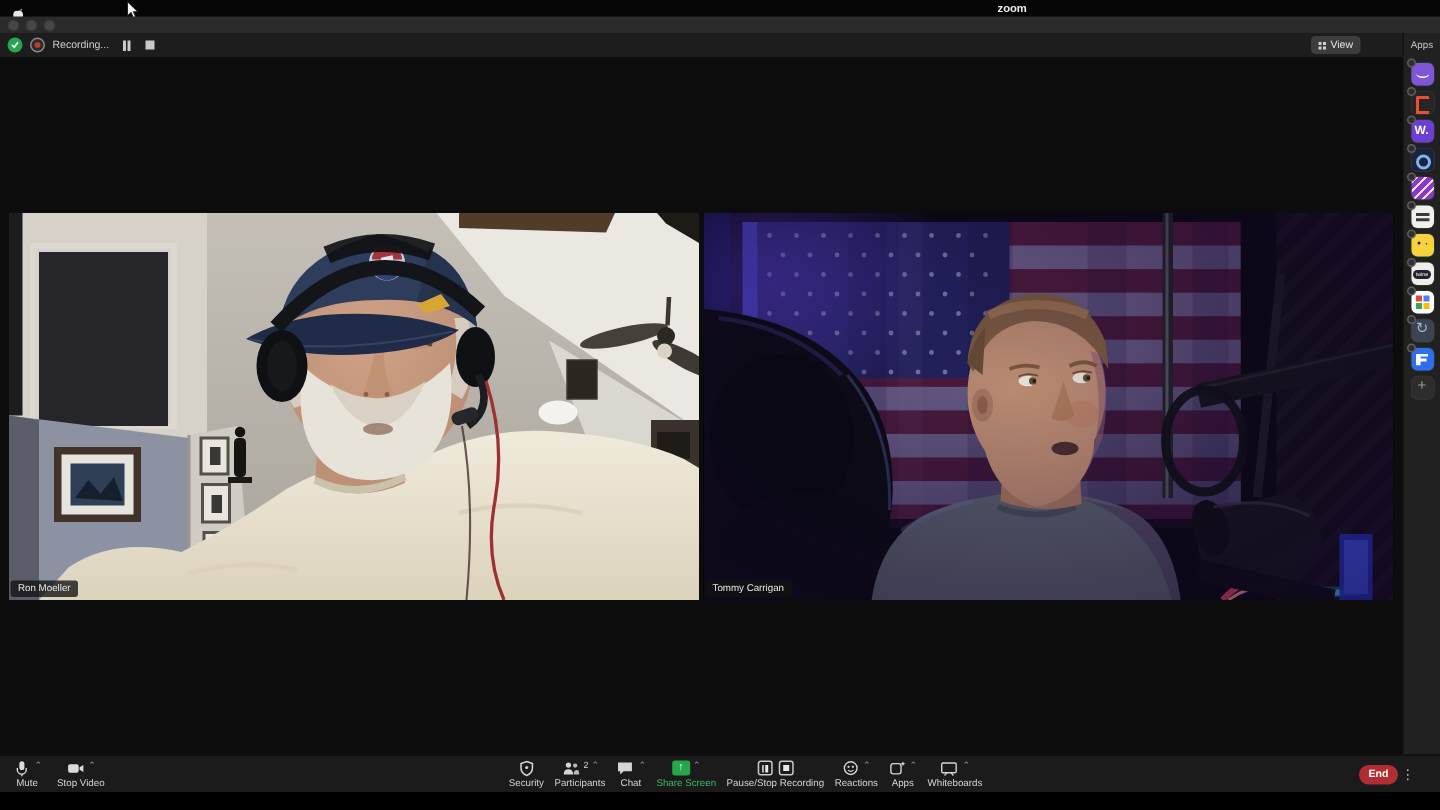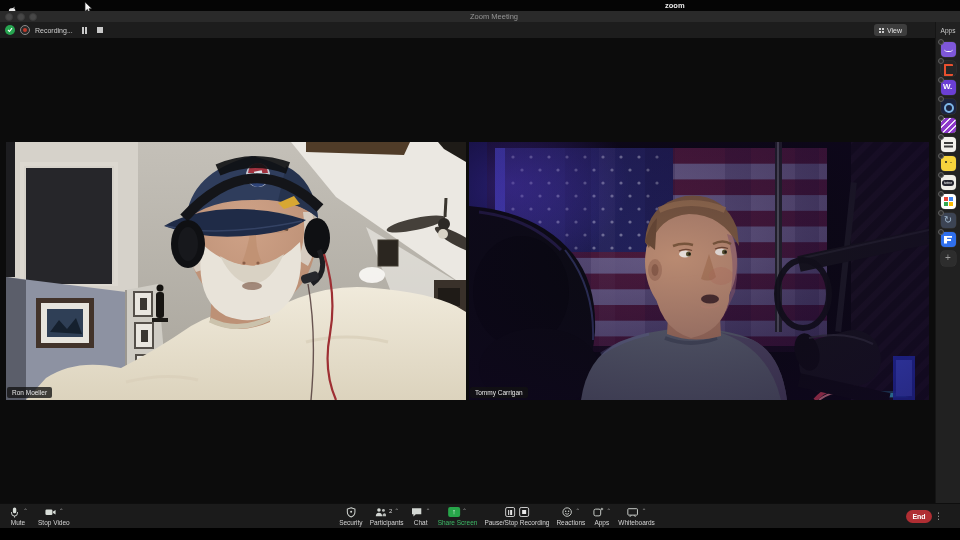--- a/index.html
+++ b/index.html
@@ -116,21 +116,20 @@
       </svg>
   </span>
 </div>
 
 <div id="titlebar" class="abs">
   <div id="lights" class="abs">
     <span class="tl"></span>
     <span class="tl"></span>
     <span class="tl"></span>
   </div>
-  <div id="win-title" class="abs">Zoom Meeting</div>
 </div>
 
 <div id="mheader" class="abs">
   <div id="rec-group" class="abs">
     <span id="enc-shield">
       <svg width="6" height="6" viewBox="0 0 6 6">
           <polyline points="1,3 2.5,4.5 5,1.2" fill="none" stroke="#fff" stroke-width="1.1"></polyline>
         </svg>
     </span>
     <span id="rec-dot"></span>

